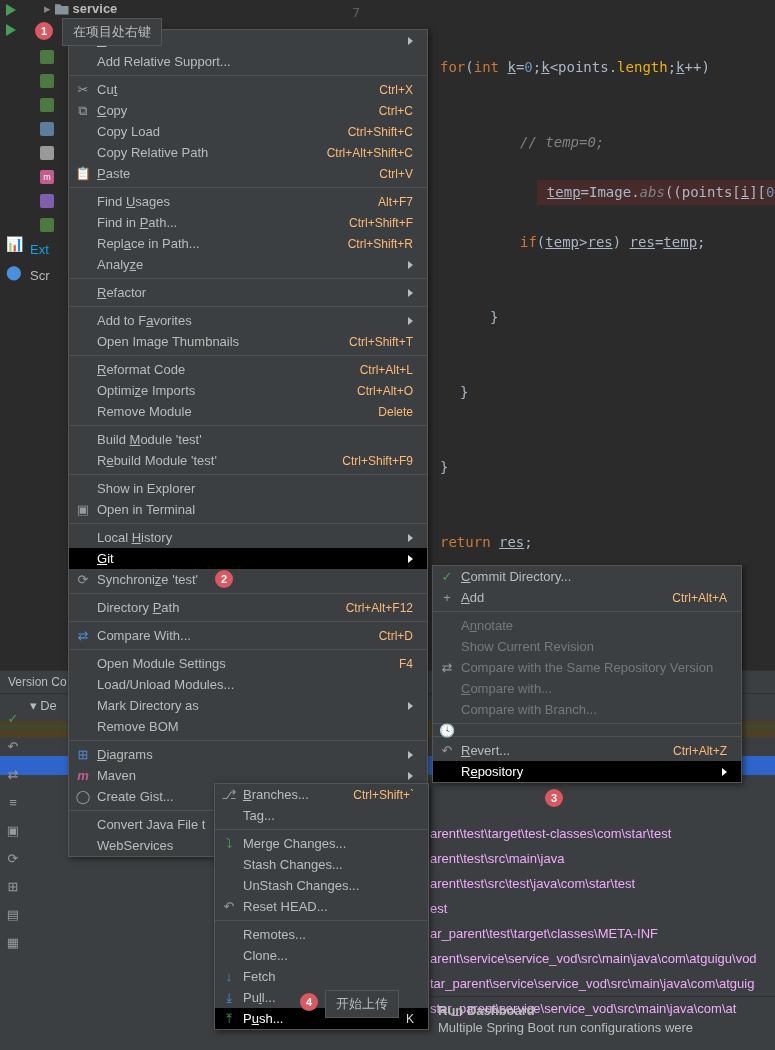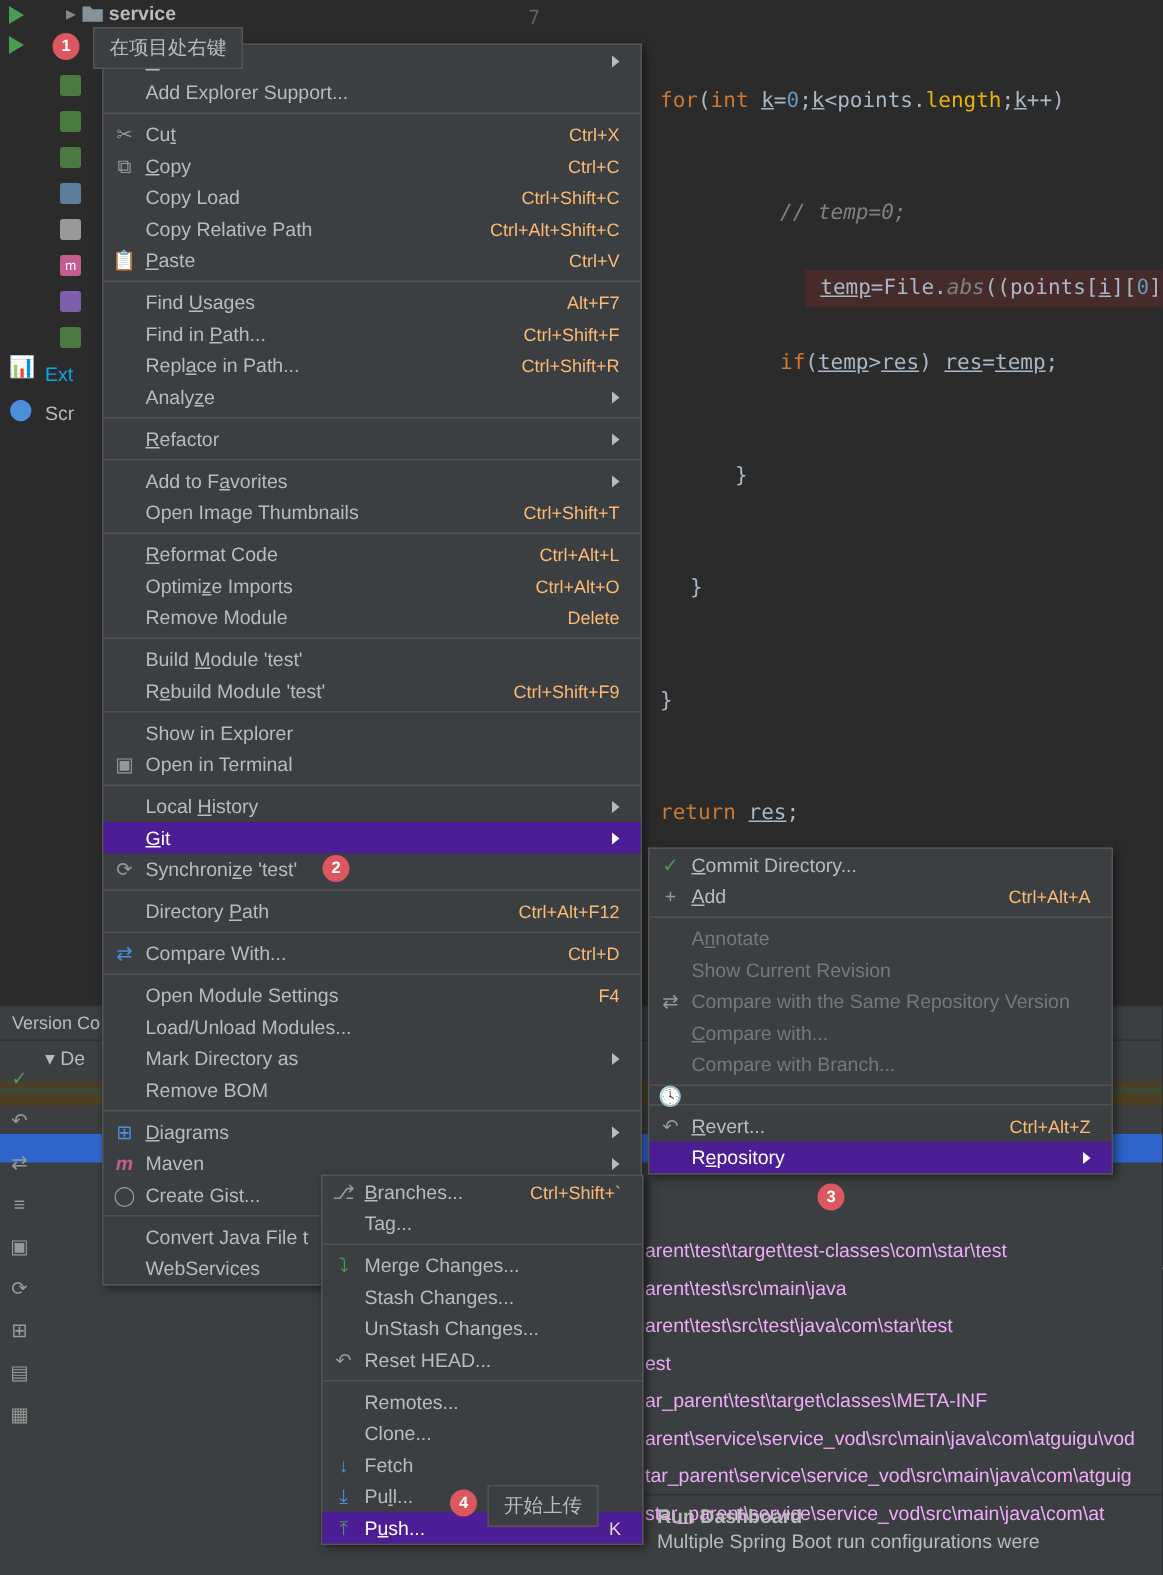--- a/index.html
+++ b/index.html
@@ -114,21 +114,21 @@
     .menu-item {
       display: flex;
       align-items: center;
       padding: 3px 14px 3px 28px;
       color: #bbbbbb;
       font-size: 13px;
       position: relative;
       cursor: default;
       white-space: nowrap;
     }
-    .menu-item.hover { background: #4c1d95; color: #fff; }
+    .menu-item.hover { background: #000000; color: #fff; }
     .menu-item.disabled { color: #787878; }
     .menu-label { flex: 1; }
     .menu-shortcut { color: #fdba74; margin-left: 30px; font-size: 12px; }
     .menu-item.hover .menu-shortcut { color: #ddd; }
     .menu-arrow {
       width: 0; height: 0;
       border-top: 4px solid transparent;
       border-bottom: 4px solid transparent;
       border-left: 5px solid #bbbbbb;
       margin-left: 20px;
@@ -228,21 +228,21 @@
     .dashboard-title { font-weight: bold; margin-bottom: 2px; }
   </style>
 </head>
 <body>
 
 <div class="editor-bg"></div>
 
 <div class="code-area">
   <div class="code-line"><span class="kw">for</span>(<span class="kw">int</span> <span class="underline">k</span><span>=</span><span class="num">0</span><span>;</span><span class="underline">k</span><span>&lt;points.</span><span class="purple">length</span><span>;</span><span class="underline">k</span><span>++)</span></div>
   <div class="code-line" style="padding-left:90px"><span class="italic">// temp=0;</span></div>
-  <div class="code-line red-bg" style="margin-left:90px"><span class="underline">temp</span><span>=File.</span><span class="italic">abs</span><span>((points[</span><span class="underline">i</span><span>][</span><span class="num">0</span><span>]*</span></div>
+  <div class="code-line red-bg" style="margin-left:90px"><span class="underline">temp</span><span>=Image.</span><span class="italic">abs</span><span>((points[</span><span class="underline">i</span><span>][</span><span class="num">0</span><span>]*</span></div>
   <div class="code-line" style="padding-left:90px"><span class="kw">if</span><span>(</span><span class="underline">temp</span><span>&gt;</span><span class="underline">res</span><span>) </span><span class="underline">res</span><span>=</span><span class="underline">temp</span><span>;</span></div>
   <div class="code-line" style="padding-left:60px"><span>}</span></div>
   <div class="code-line" style="padding-left:30px"><span>}</span></div>
   <div class="code-line"><span>}</span></div>
   <div class="code-line"><span class="kw">return</span> <span class="underline">res</span><span>;</span></div>
   <div class="code-line" style="height:25px"></div>
   <div class="code-line"><span class="kw" style="opacity:.9">;</span> <span class="kw">static</span> <span class="kw">void</span> <span style="color:#ffc66d">main</span><span>(String </span><span style="background:#344134">args</span><span>[]){</span></div>
   <div class="code-line"> <span class="kw">int</span><span>[][] points={{</span><span class="num">1</span><span>,</span><span class="num">0</span><span>}, {</span><span class="num">0</span><span>,</span><span class="num">0</span><span>}, {</span><span class="num">0</span><span>,</span><span class="num">1</span><span>}};</span></div>
   <div class="code-line"><span>stem.</span><span class="italic purple">out</span><span>.println(</span><span class="italic">largestTriangleArea</span><span>(points</span></div>
 </div>
@@ -284,21 +284,21 @@
 
 <span class="badge" style="left:35px;top:22px">1</span>
 <div class="tooltip" style="left:62px;top:18px">在项目处右键</div>
 
 <div class="context-menu" style="left:68px;top:29px">
   <div class="menu-item">
       <span class="menu-label"><span class="mn">N</span>ew</span>
       <span class="menu-arrow"></span>
     </div>
   <div class="menu-item">
-      <span class="menu-label">Add Explorer Support...</span>
+      <span class="menu-label">Add Relative Support...</span>
     </div>
   <div class="menu-sep"></div>
   <div class="menu-item">
       <span class="menu-icon">✂</span>
       <span class="menu-label">Cu<span class="mn">t</span></span>
       <span class="menu-shortcut">Ctrl+X</span>
     </div>
   <div class="menu-item">
       <span class="menu-icon">⧉</span>
       <span class="menu-label"><span class="mn">C</span>opy</span>

